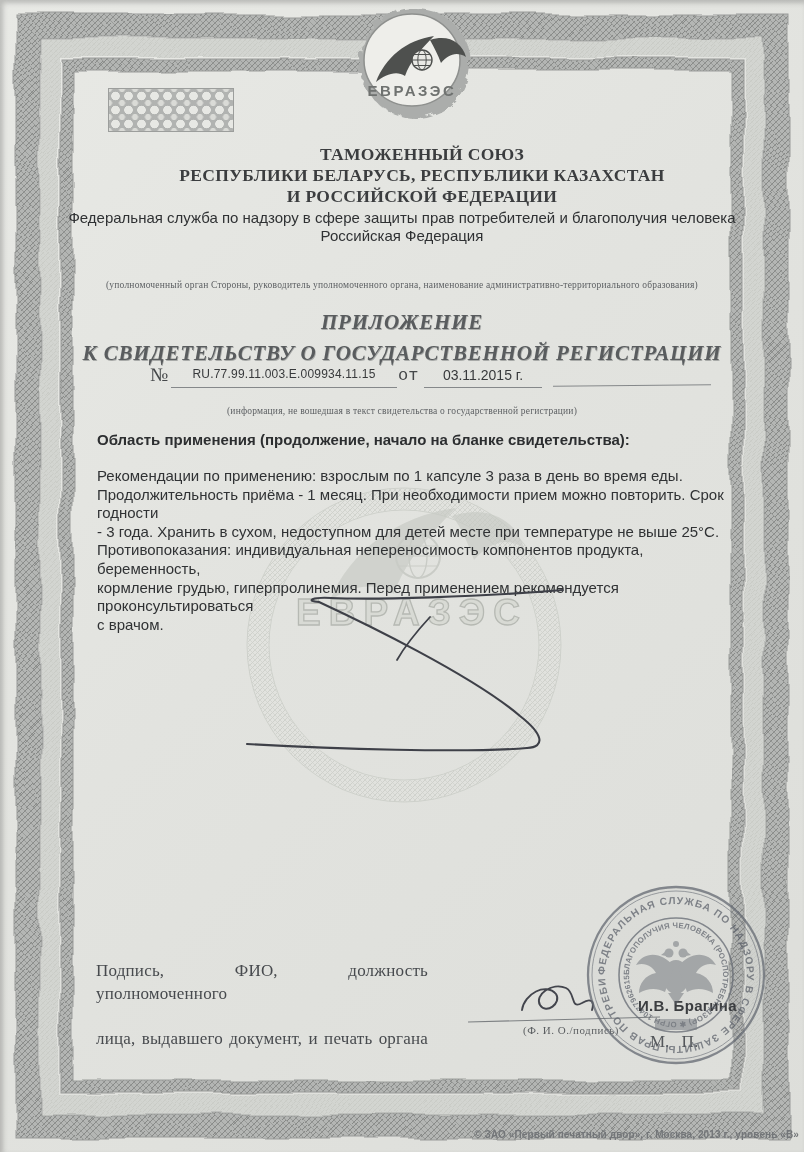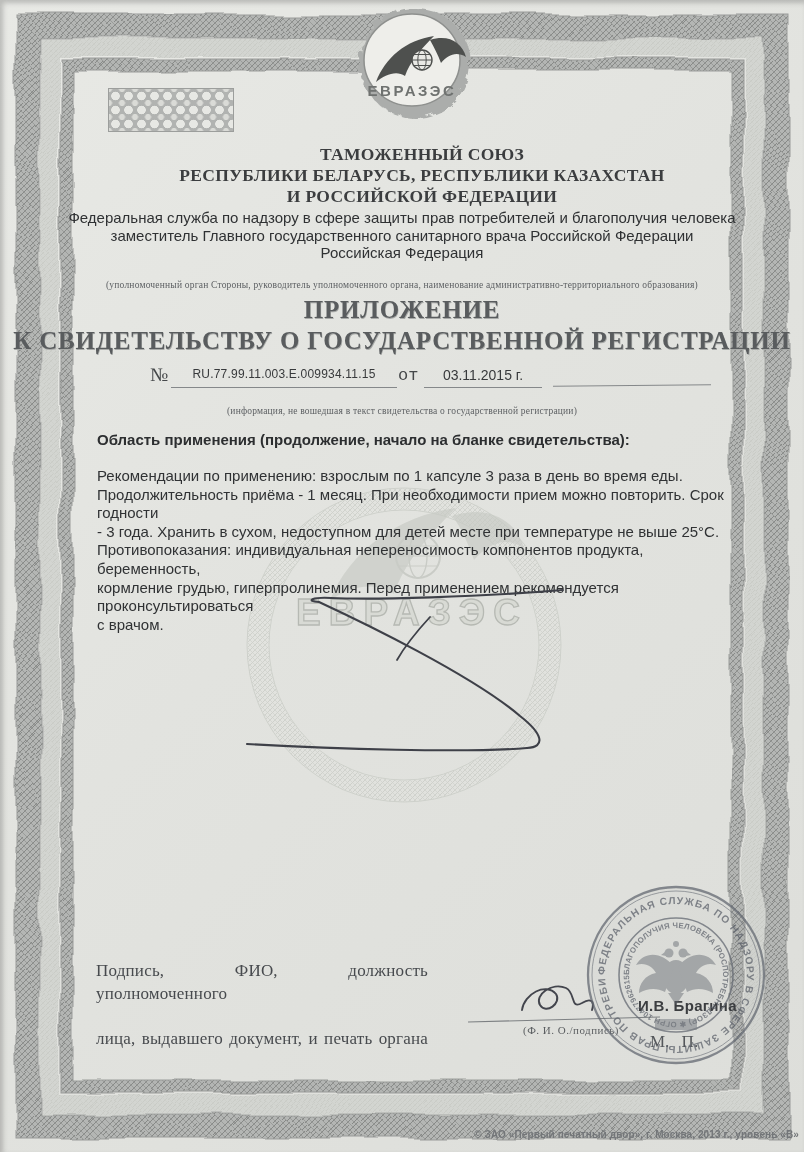--- a/index.html
+++ b/index.html
@@ -11,23 +11,23 @@
   }
   svg.layer{position:absolute;left:0;top:0;pointer-events:none;}
   .abs{position:absolute;}
   .center{left:0;right:0;text-align:center;position:absolute;}
 
   
   #hdr-serif{top:144px;line-height:21px;font-family:"Liberation Serif",serif;
     font-weight:bold;font-size:17.5px;color:#3b3d3f;letter-spacing:.3px;margin-left:40px;}
   #hdr-sans{top:209px;line-height:17.6px;font-size:15px;color:#2f3133;}
   #issuer-note{top:280px;font-family:"Liberation Serif",serif;font-size:9.5px;color:#5d6063;letter-spacing:.2px;}
-  #title-block{top:294px;line-height:31px;font-family:"Liberation Serif",serif;
-    font-weight:bold;font-size:25px;color:#595c5e;letter-spacing:.8px;
-    text-shadow:.6px .6px 0 #a8aaa8;}
+  #title-block{top:307px;line-height:31px;font-family:"Liberation Serif",serif;
+    font-weight:bold;font-size:21px;color:#595c5e;letter-spacing:.8px;
+    text-shadow:.6px .6px 0 #a8aaa8;font-style:italic;}
 
   
   .ul{position:absolute;height:1px;background:#85888a;}
   #no-label{left:150px;top:364px;font-family:"Liberation Serif",serif;font-size:19px;color:#45484a;}
   #reg-number{left:171px;top:367px;width:226px;text-align:center;font-size:12px;color:#383a3c;letter-spacing:.2px;}
   #ot-label{left:398px;top:366px;font-family:Liberation Mono, monospace;font-size:17px;color:#45484a;}
   #reg-date{left:424px;top:367px;width:118px;text-align:center;font-size:14px;color:#383a3c;}
   #info-note{top:406px;font-family:"Liberation Serif",serif;font-size:9.5px;color:#5d6063;letter-spacing:.2px;}
 
   
@@ -120,21 +120,20 @@
 
   <div id="sec-patch" class="abs"></div>
 
   <div id="hdr-serif" class="center">
     <div>ТАМОЖЕННЫЙ СОЮЗ</div>
     <div>РЕСПУБЛИКИ БЕЛАРУСЬ, РЕСПУБЛИКИ КАЗАХСТАН</div>
     <div>И РОССИЙСКОЙ ФЕДЕРАЦИИ</div>
   </div>
   <div id="hdr-sans" class="center">
     <div>Федеральная служба по надзору в сфере защиты прав потребителей и благополучия человека</div>
-    <div>заместитель Главного государственного санитарного врача Российской Федерации</div>
     <div>Российская Федерация</div>
   </div>
   <div id="issuer-note" class="center">(уполномоченный орган Стороны, руководитель уполномоченного органа, наименование административно-территориального образования)</div>
 
   <div id="title-block" class="center">
     <div>ПРИЛОЖЕНИЕ</div>
     <div>К СВИДЕТЕЛЬСТВУ О ГОСУДАРСТВЕННОЙ РЕГИСТРАЦИИ</div>
   </div>
 
   <div id="no-label" class="abs">№</div>

